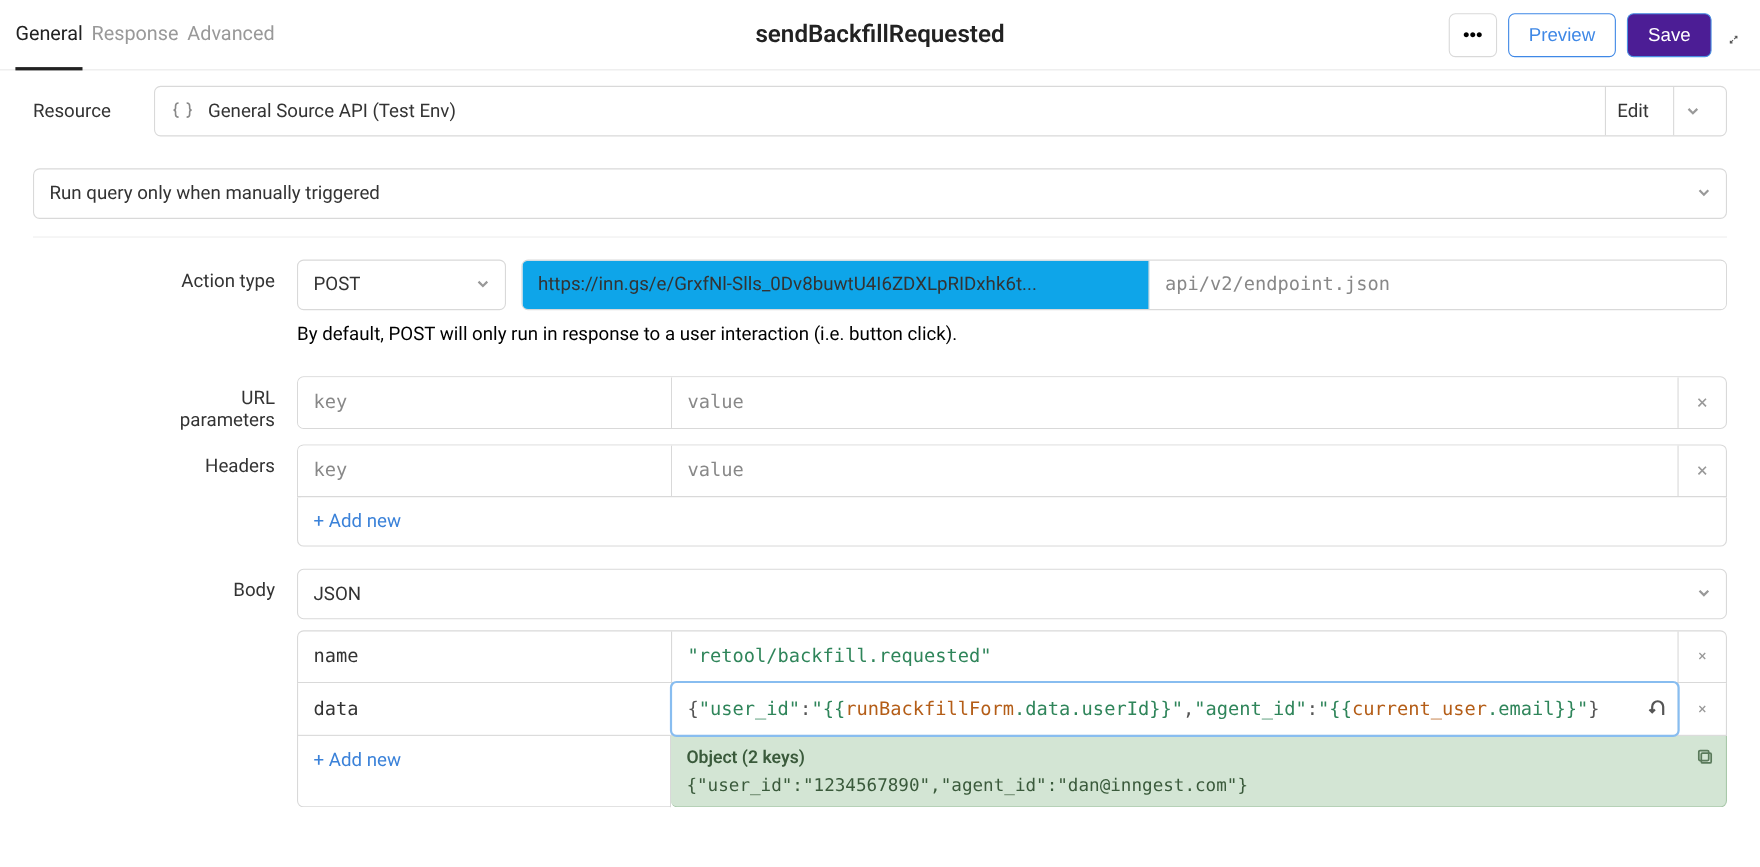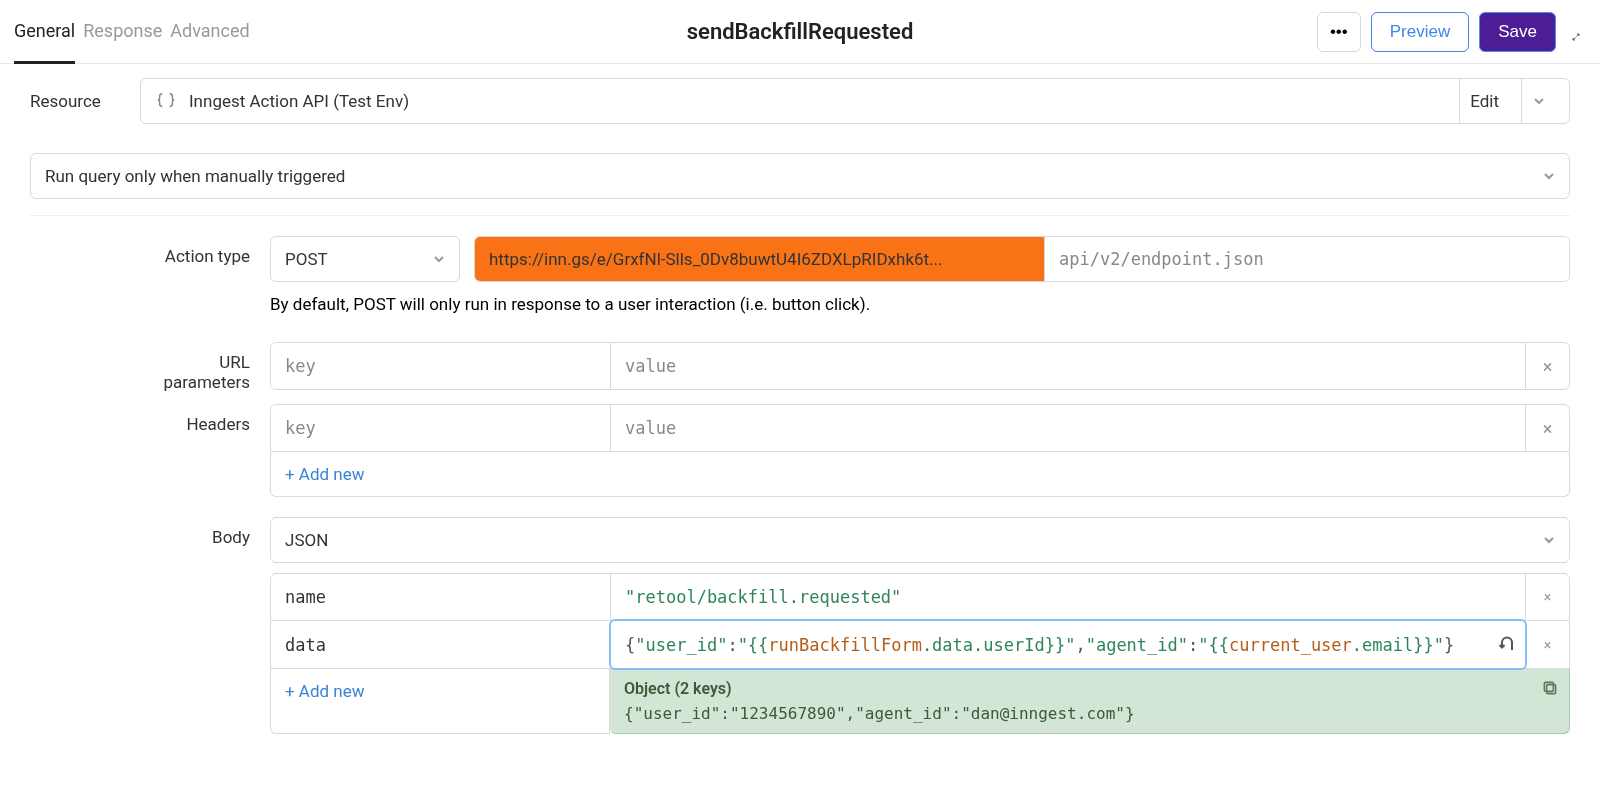--- a/index.html
+++ b/index.html
@@ -98,21 +98,21 @@
   border-radius: 6px;
   height: 46px;
   padding: 0 14px;
   font-size: 17px;
   background: #fff;
 }
 .select-box .val { flex: 1; }
 .select-box .chev { color: #999; margin-left: 8px; }
 .action-method { width: 190px; margin-right: 14px; }
 .url-group { flex: 1; display: flex; border: 1px solid #d9d9d9; border-radius: 6px; height: 46px; overflow: hidden; }
-.url-base { flex: 0 0 auto; width: 570px; background: #f97316; padding: 0 14px; display:flex; align-items:center; font-size: 17px; color: #333; border-right: 1px solid #d9d9d9; white-space: nowrap; overflow:hidden; text-overflow:ellipsis;}
+.url-base { flex: 0 0 auto; width: 570px; background: #0ea5e9; padding: 0 14px; display:flex; align-items:center; font-size: 17px; color: #333; border-right: 1px solid #d9d9d9; white-space: nowrap; overflow:hidden; text-overflow:ellipsis;}
 .url-input { flex: 1; border:none; padding: 0 14px; font-size: 17px; font-family: Menlo, monospace; color:#888; }
 .url-input::placeholder { color: #888; }
 
 .helper { font-size: 17px; color: #000000; margin: 12px 0 16px; }
 
 .kv-row { display: flex; align-items: center; border: 1px solid #d9d9d9; border-radius: 6px; height: 48px; overflow: hidden; margin-bottom: 0; }
 .kv-key { width: 340px; border-right: 1px solid #d9d9d9; height:100%; }
 .kv-val { flex: 1; height:100%; }
 .kv-input { width:100%; height:100%; border:none; padding: 0 14px; font-family: Menlo, monospace; font-size: 17px; color: #333; background:#fff;}
 .kv-input::placeholder { color: #888; }
@@ -183,21 +183,21 @@
 
 <div class="content">
   <div class="row">
     <div class="label">Resource</div>
     <div class="resource-select">
       <span class="curly-icon">
         <svg viewBox="0 0 24 24" fill="none" stroke="currentColor" stroke-width="1.6">
             <path d="M8 4c-2 0-3 1-3 3v2c0 1-.5 2-2 2 1.5 0 2 1 2 2v2c0 2 1 3 3 3M16 4c2 0 3 1 3 3v2c0 1 .5 2 2 2-1.5 0-2 1-2 2v2c0 2-1 3-3 3"></path>
           </svg>
       </span>
-      <span class="name">Inngest Action API (Test Env)</span>
+      <span class="name">General Source API (Test Env)</span>
       <span class="edit">Edit</span>
       <span class="chev">
         <svg width="12" height="12" viewBox="0 0 12 12" fill="none" stroke="currentColor" stroke-width="2">
             <path d="M2 4l4 4 4-4"></path>
           </svg>
       </span>
     </div>
   </div>
 
   <div class="trigger-select">

